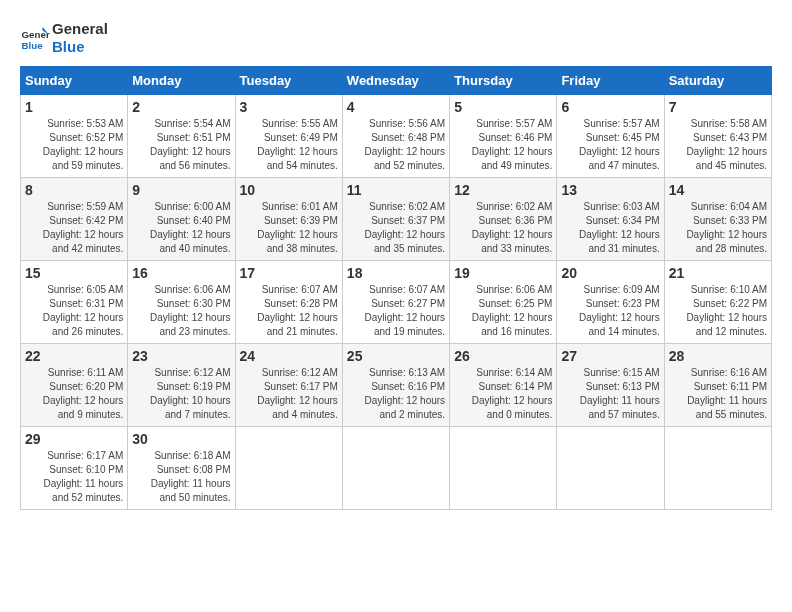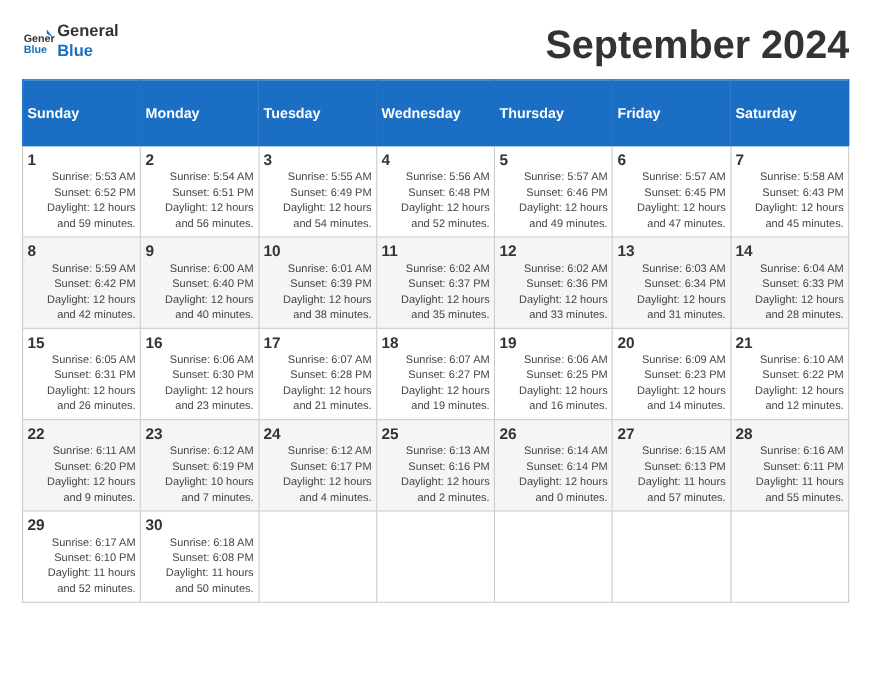--- a/index.html
+++ b/index.html
@@ -38,21 +38,21 @@
       color: #555;
     }
     .calendar {
       width: 100%;
       border-collapse: collapse;
       font-size: 11px;
     }
     .calendar th {
       background-color: #1a6fc4;
       color: #fff;
-      padding: 22px 4px;
+      padding: 6px 4px;
       text-align: left;
       font-size: 13px;
       font-weight: bold;
       border: 1px solid #1a6fc4;
     }
     .calendar td {
       border: 1px solid #ccc;
       vertical-align: top;
       padding: 4px;
       width: 107px;
@@ -90,21 +90,20 @@
       <polygon points="30,5 38,15 30,10" fill="#1a6fc4"></polygon>
     </svg>
     <div>
       <div style="font-size:15px;font-weight:bold;color:#333;line-height:1.2;">
         <span style="color:#333;">General</span><br>
         <span style="color:#1a6fc4;">Blue</span>
       </div>
     </div>
   </div>
   <div class="title-area">
-    <div class="month-title">September 2024</div>
   </div>
 </div>
 
 <table class="calendar">
   <thead>
     <tr id="weekday-header">
     <th>Sunday</th>
         <th>Monday</th>
         <th>Tuesday</th>
         <th>Wednesday</th>

